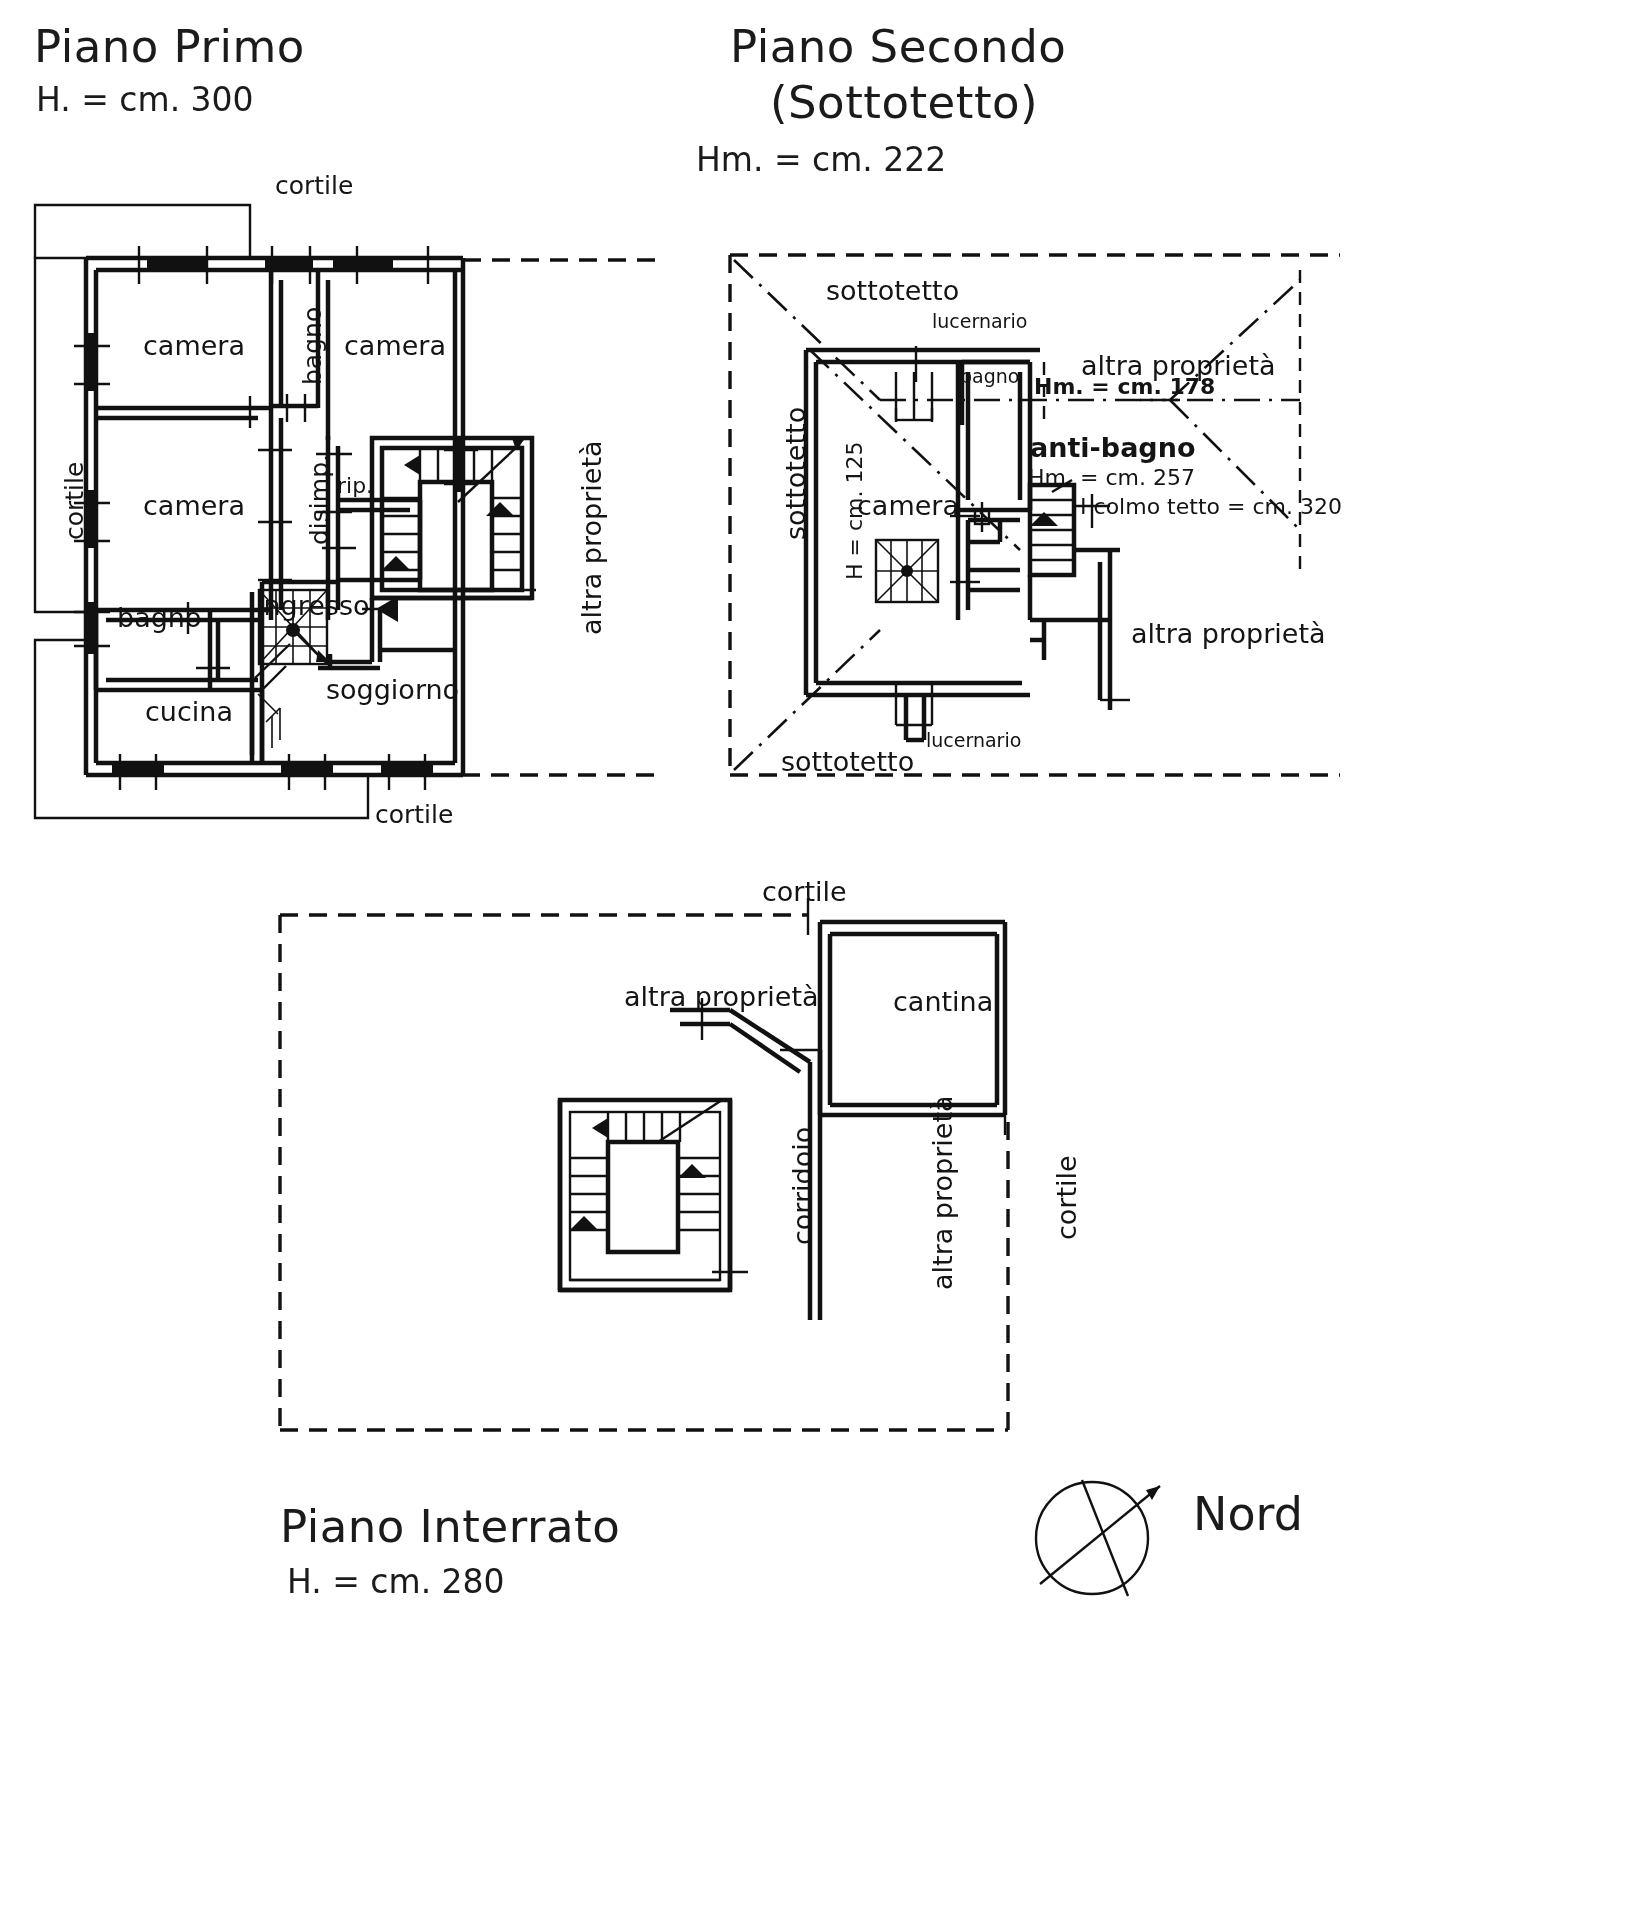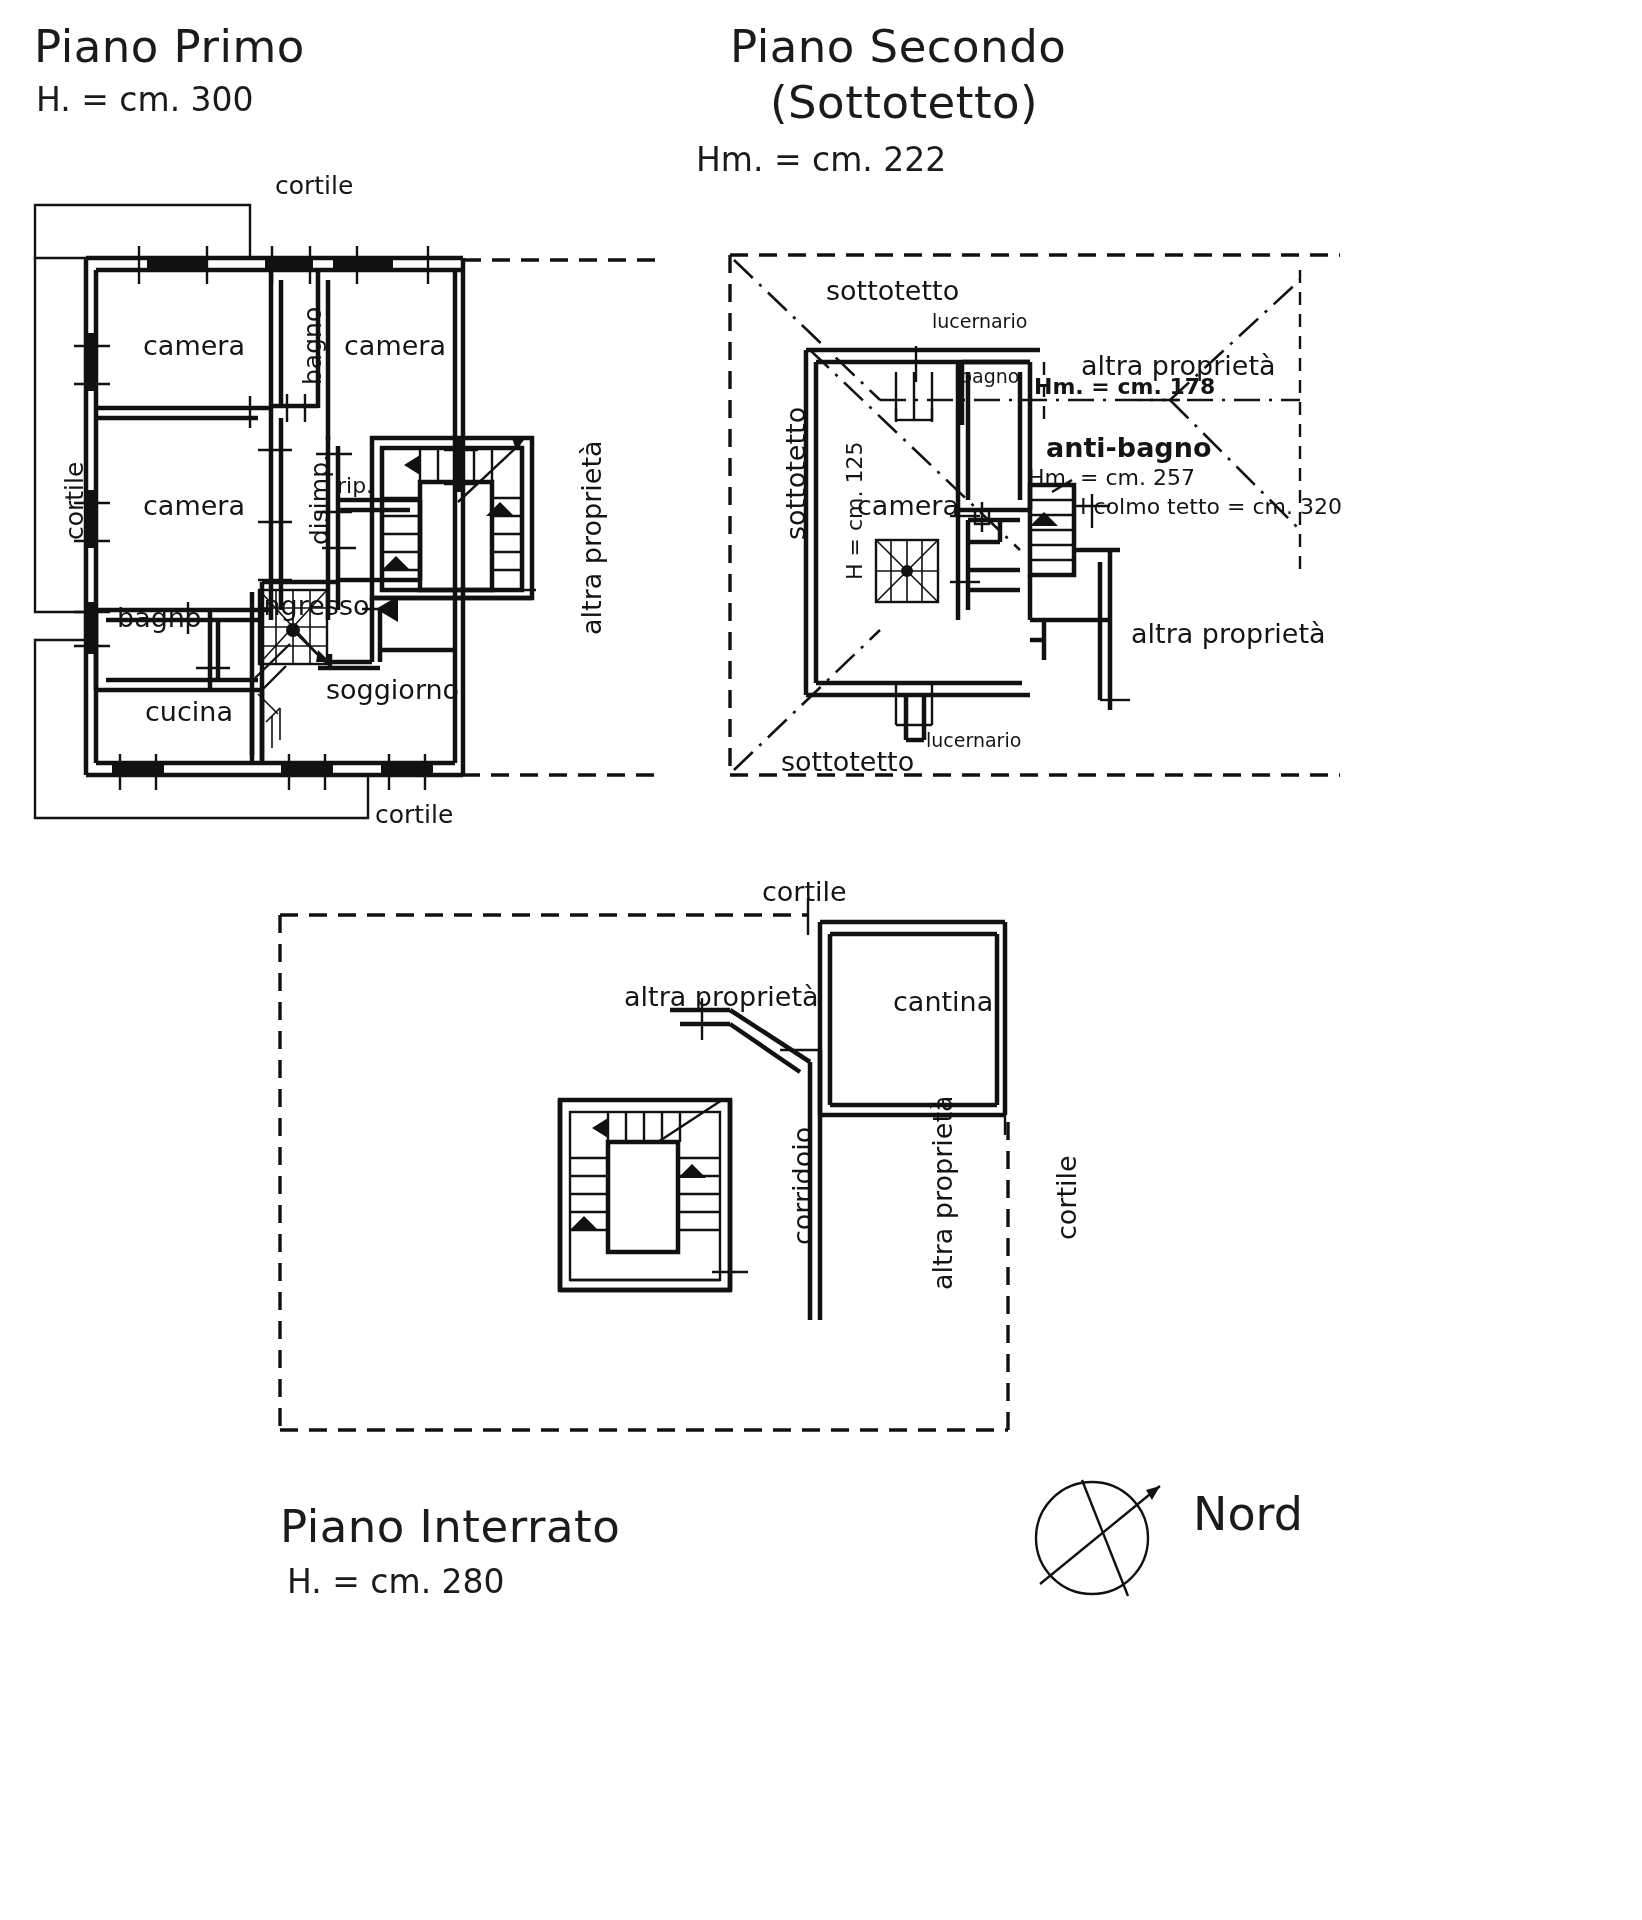--- a/index.html
+++ b/index.html
@@ -290,21 +290,21 @@
   <div class="abs floor-sub" style="left:696px; top:140px;">Hm. = cm. 222</div>
 
   <div class="abs lbl lbl-xl" style="left:826px; top:277px;">sottotetto</div>
   <div class="abs lbl lbl-xl rot90" style="left:782px; top:540px;">sottotetto</div>
   <div class="abs lbl lbl-xl" style="left:781px; top:748px;">sottotetto</div>
 
   <div class="abs lbl lbl-sm" style="left:932px; top:312px;">lucernario</div>
   <div class="abs lbl lbl-sm" style="left:926px; top:731px;">lucernario</div>
 
   <div class="abs lbl lbl-sm" style="left:960px; top:367px;">bagno</div>
-  <div class="abs lbl lbl-xl" style="left:1030px; top:434px; font-weight:600;margin-left:16px;">anti-bagno</div>
+  <div class="abs lbl lbl-xl" style="left:1030px; top:434px; font-weight:600;">anti-bagno</div>
   <div class="abs lbl lbl-xl" style="left:857px; top:492px;">camera</div>
 
   <div class="abs lbl lbl-xl" style="left:1081px; top:352px;">altra proprietà</div>
   <div class="abs lbl lbl-xl" style="left:1131px; top:620px;">altra proprietà</div>
 
   <div class="abs lbl lbl-md" style="left:1034px; top:376px;font-weight:bold;">Hm. = cm. 178</div>
   <div class="abs lbl lbl-md" style="left:1028px; top:467px;">Hm. = cm. 257</div>
   <div class="abs lbl lbl-md" style="left:1070px; top:496px;">H colmo tetto = cm. 320</div>
   <div class="abs lbl lbl-md rot90" style="left:844px; top:580px;">H = cm. 125</div>
 

